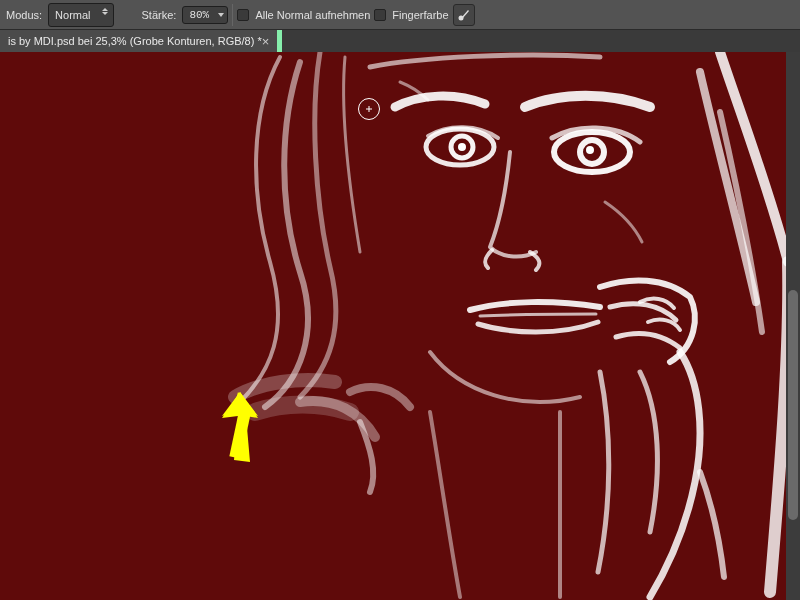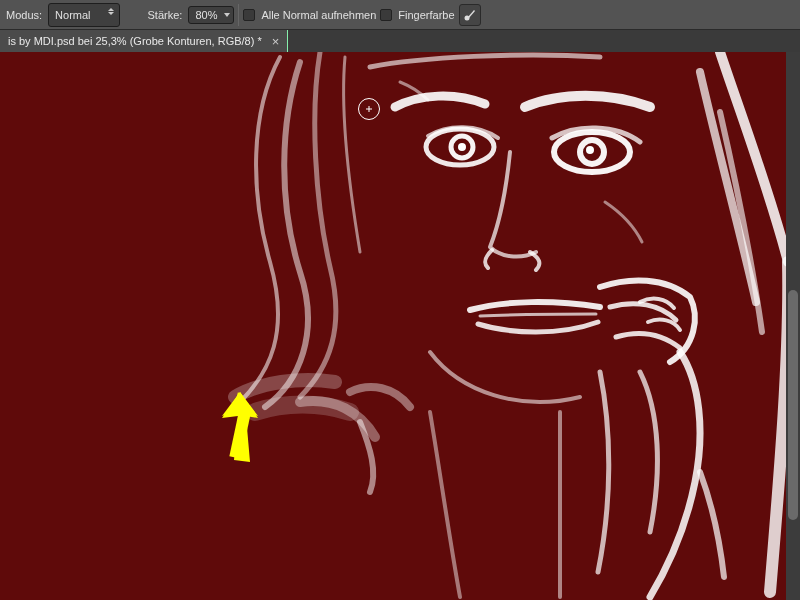--- a/index.html
+++ b/index.html
@@ -26,21 +26,21 @@
     display: flex;
     align-items: center;
     gap: 6px;
   }
   .opt-label { color: #e0e0e0; font-size: 11px; }
   .dropdown {
     background: #3f3f3f;
     border: 1px solid #1e1e1e;
     border-radius: 3px;
     height: 24px;
-    padding: 0 28px 0 6px;
+    padding: 0 22px 0 6px;
     display: flex;
     align-items: center;
     color: #e0e0e0;
     font-size: 11px;
     position: relative;
     cursor: pointer;
   }
   .dropdown .arrows {
     position: absolute;
     right: 3px;
@@ -68,20 +68,21 @@
     border-radius: 3px;
     height: 18px;
     padding: 0 14px 0 6px;
     display: flex;
     align-items: center;
     color: #e0e0e0;
     font-size: 11px;
     position: relative;
     cursor: text;
     min-width: 46px;
+    font-family: Liberation Mono, monospace;
   }
   .value-box .chev {
     position: absolute;
     right: 3px;
     top: 6px;
     width: 0; height: 0;
     border-left: 3px solid transparent;
     border-right: 3px solid transparent;
     border-top: 4px solid #ccc;
   }
@@ -109,25 +110,24 @@
     cursor: pointer;
   }
   .tab-bar {
     height: 22px;
     background: #3a3a3a;
     display: flex;
     align-items: stretch;
   }
   .doc-tab {
     background: #4b4b4b;
-    border-right: 1px solid #86efac;
+    border-right: 5px solid #86efac;
     display: flex;
     align-items: center;
     padding: 0 8px;
-    gap: 10px;
     font-size: 11px;
     color: #e8e8e8;
     cursor: pointer;
   }
   .close-x {
     font-size: 13px;
     color: #ccc;
     cursor: pointer;
     line-height: 1;
   }

